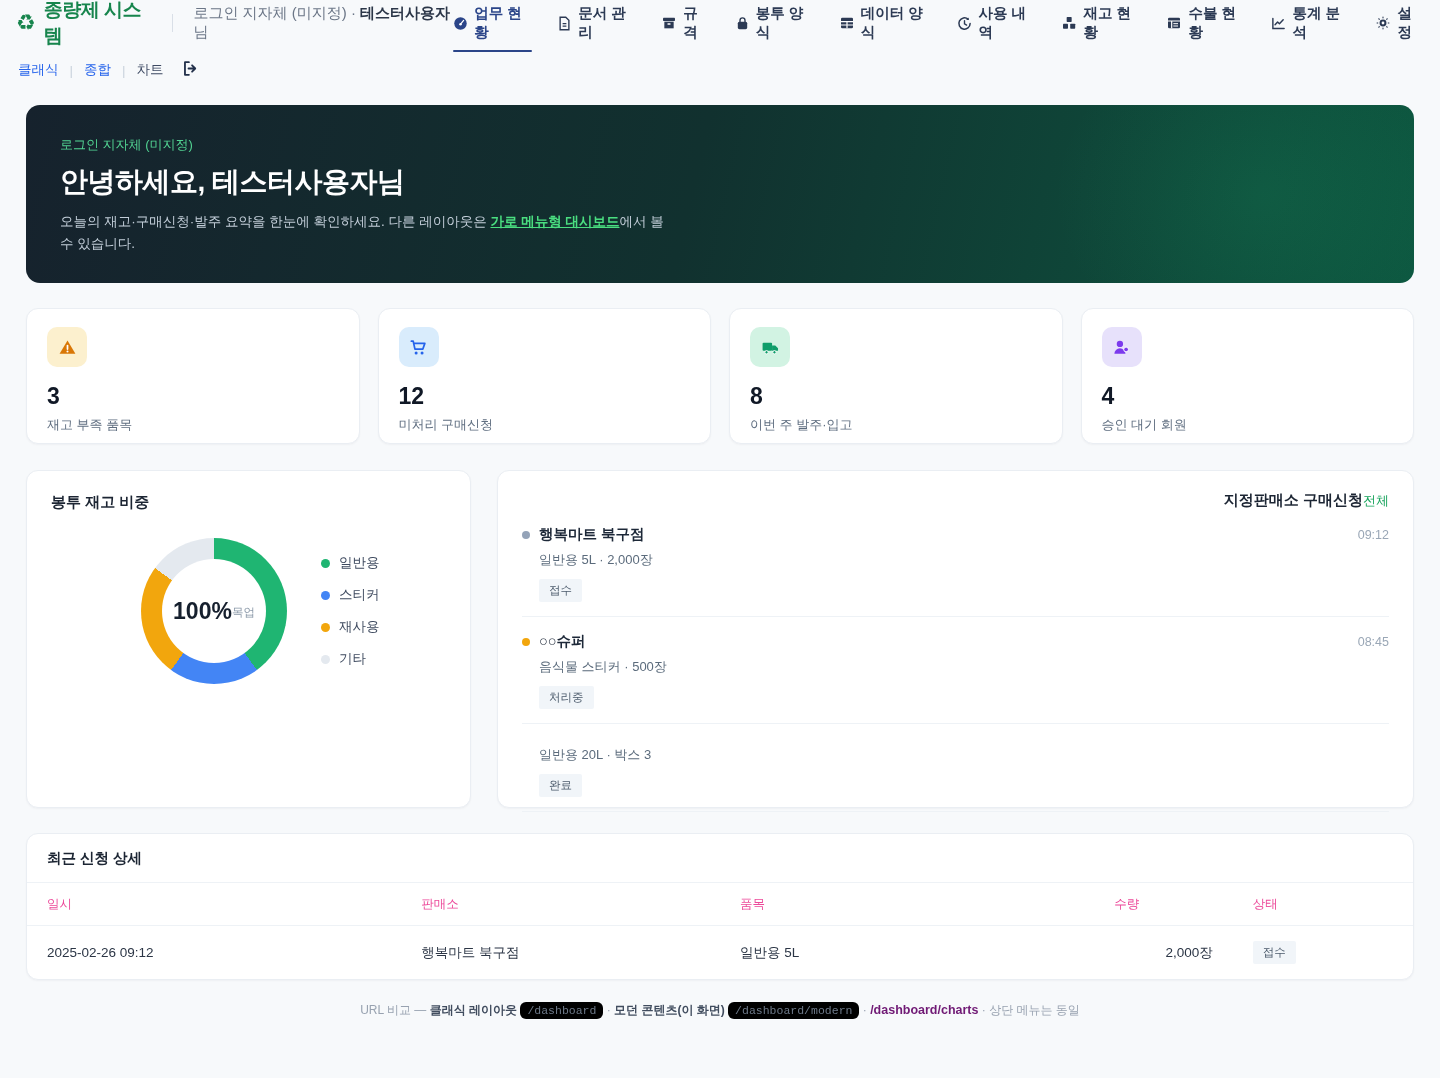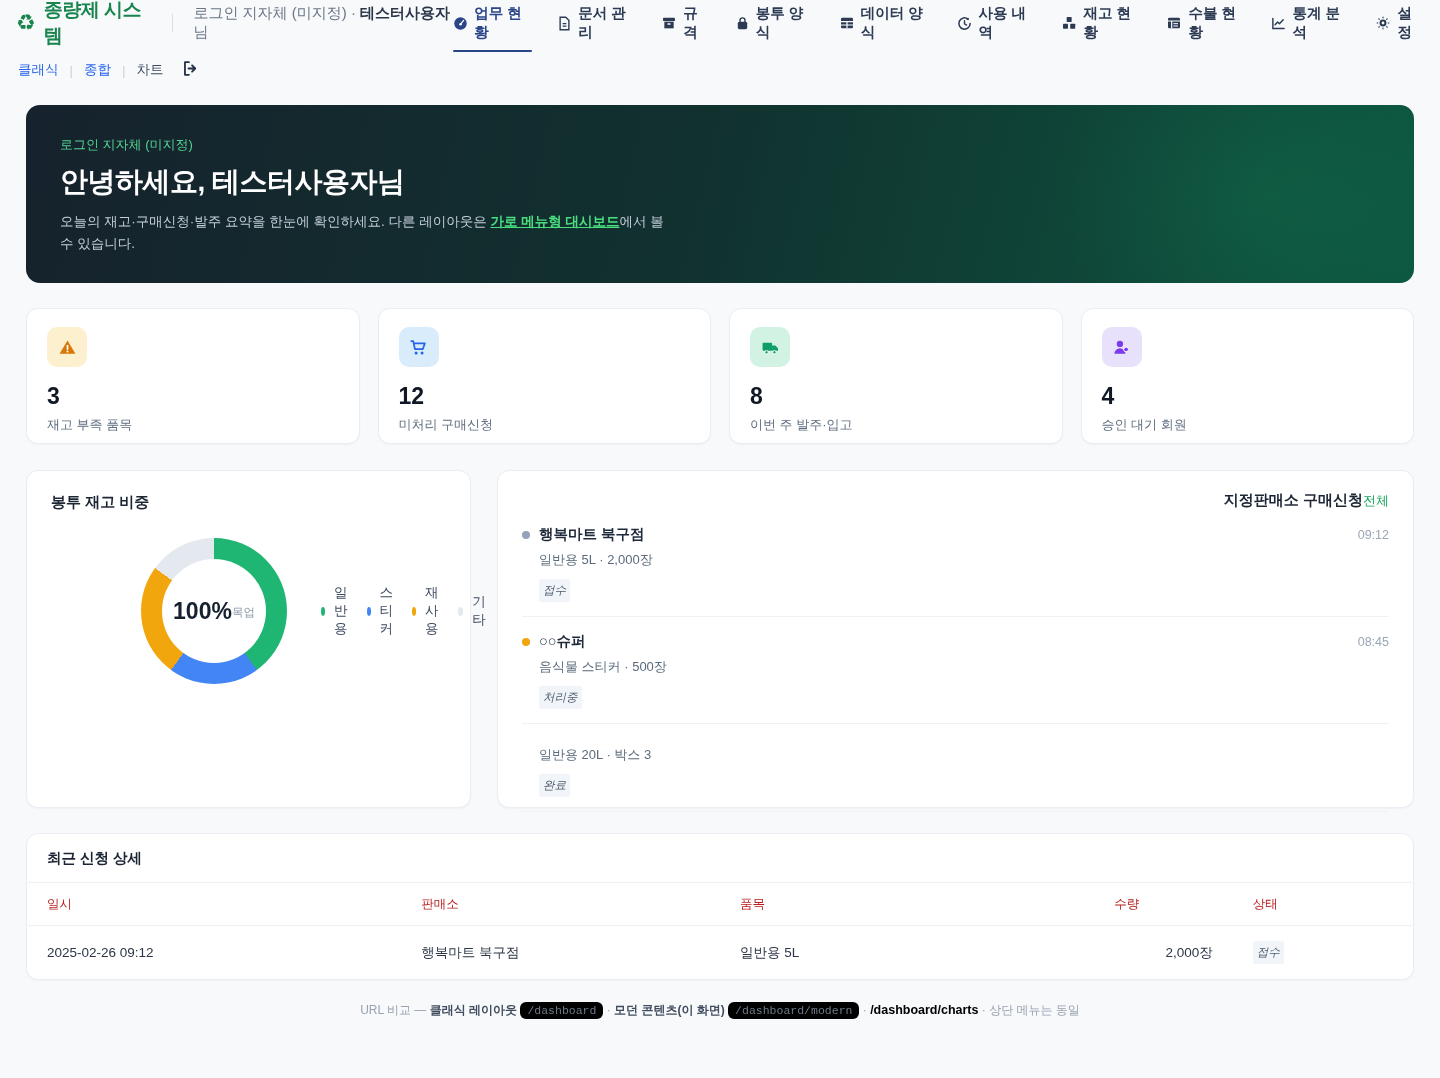--- a/index.html
+++ b/index.html
@@ -52,51 +52,51 @@
   .middle { margin:26px 26px 0; display:grid; grid-template-columns:445px 1fr; gap:26px; }
   .panel-title { font-size:15px; font-weight:800; color:#1c2533; }
   .donut-card { height:338px; padding:22px 24px; }
   .donut-row { display:flex; align-items:center; margin-top:26px; }
   .donut-wrap { position:relative; width:146px; height:146px; margin-left:90px; flex:0 0 auto; }
   .donut-ring { width:146px; height:146px; border-radius:50%; position:relative; }
   .donut-ring::after { content:""; position:absolute; inset:21px; background:#fff; border-radius:50%; }
   .donut-center { position:absolute; inset:0; display:flex; flex-direction:row; align-items:center; justify-content:center; z-index:2; }
   .donut-center .pct { font-size:23px; font-weight:800; color:#16202e; }
   .donut-center .sub { font-size:11.5px; color:#8a98a8; margin-top:3px; }
-  .legend { margin-left:34px; display:flex; flex-direction:row; gap:14px; }
+  .legend { margin-left:34px; display:flex; flex-direction:column; gap:14px; }
   .legend-item { display:flex; align-items:center; gap:9px; font-size:13.5px; color:#3e4a5f; }
   .legend-dot { width:9px; height:9px; border-radius:50%; }
   
   .req-card { height:338px; padding:20px 24px; }
   .req-head { display:flex; align-items:center; justify-content:flex-end; }
   .req-all { font-size:13px; font-weight:400; color:#17a45c; cursor:pointer; }
   .req-item { padding:15px 0 14px; border-bottom:1px solid #eef2f6; }
   .req-top { display:flex; align-items:center; gap:9px; }
   .req-dot { width:8px; height:8px; border-radius:50%; flex:0 0 auto; }
   .req-name { font-size:14.5px; font-weight:700; color:#1d2838; }
   .req-time { margin-left:auto; font-size:12.5px; color:#9aa7b6; }
   .req-detail { margin:7px 0 0 17px; font-size:13px; color:#5b6b7c; }
-  .badge { display:inline-block; margin:10px 0 0 17px; padding:4px 4px; border-radius:2px; font-size:11.5px;font-style:italic; }
+  .badge { display:inline-block; margin:10px 0 0 17px; padding:4px 10px; border-radius:2px; font-size:11.5px; }
   .badge.inline { margin:0; }
   .tone-neutral { background:#f1f5f9; color:#4b5a6b; }
   .tone-amber { background:#fdf3d6; color:#b96a08; }
   
   .table-card { margin:25px 26px 0; }
   .table-title { padding:15px 20px 14px; font-size:14.5px; font-weight:800; color:#1c2533; border-bottom:1px solid #eef2f6; }
   table.recent { width:100%; border-collapse:collapse; }
-  table.recent th { text-align:left; font-size:12.5px; font-weight:500; color:#b91c1c; padding:13px 20px 12px; border-bottom:1px solid #eef2f6; }
+  table.recent th { text-align:left; font-size:12.5px; font-weight:500; color:#ec4899; padding:13px 20px 12px; border-bottom:1px solid #eef2f6; }
   table.recent td { font-size:13.5px; color:#2b3545; padding:15px 20px; border-bottom:1px solid #f1f4f8; }
   table.recent tr:last-child td { border-bottom:none; }
   .col-date { width:27%; } .col-store { width:23%; } .col-item { width:27%; } .col-qty { width:10%; } .col-status { width:13%; }
   .num-right { text-align:right; }
   
   .footer { margin:22px 0 18px; text-align:center; font-size:12px; color:#98a2b0; }
   .footer b.lbl { color:#404c5e; font-weight:700; }
   .footer .chip { font-family:"Liberation Mono", monospace; font-size:11.5px; background:#000000; color:#6e7a8a; padding:2px 7px; border-radius:6px; }
-  .footer b.cur { color:#000000; font-weight:700; font-size:12.5px; }
+  .footer b.cur { color:#701a75; font-weight:700; font-size:12.5px; }
 </style>
 </head>
 <body>
 
 <header class="topbar">
   <div class="brand">
     <span class="recycle">♻</span>
     <span class="brand-title">종량제 시스템</span>
     <span class="vdiv"></span>
     <span class="ctx">

